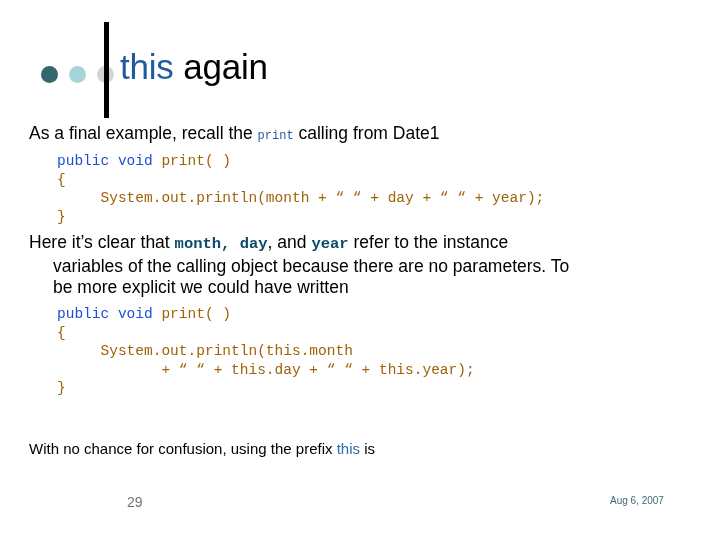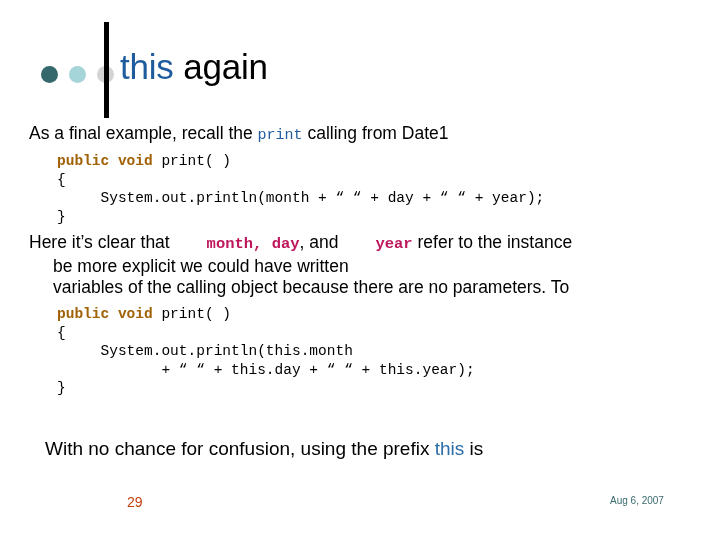--- a/index.html
+++ b/index.html
@@ -97,70 +97,69 @@
     left: 29px;
     top: 114px;
     width: 668px;
   }
   .para-mid .ind {
     display: block;
     padding-left: 24px;
   }
   .para-end {
     position: absolute;
-    left: 45px;
+    left: 29px;
     top: 318px;
     width: 660px;
-    font-size: 19px;
+    font-size: 15px;
     line-height: 25px;
   }
   .para-end .ind {
     display: block;
     padding-left: 32px;
   }
 
   .code-inline {
     font-family: "Liberation Mono", "DejaVu Sans Mono", monospace;
-    font-size: 15px;
+    font-size: 12px;
     color: #1f5c9e;
   }
   .code-inline-b {
     font-family: "Liberation Mono", "DejaVu Sans Mono", monospace;
     font-size: 15.5px;
     font-weight: bold;
-    color: #be185d;
-    margin-left: 32px;
+    color: #0c4a6e;
   }
   .kw-inline {
     color: #2b6ca8;
   }
 
   
   .code-block {
     position: absolute;
     font-family: "Liberation Mono", "DejaVu Sans Mono", monospace;
     font-size: 14.5px;
     line-height: 18.6px;
     color: #000000;
     white-space: pre;
   }
   .code-1 { left: 57px; top: 34px; }
   .code-2 { left: 57px; top: 187px; }
 
   .code-line { display: block; }
-  .ck { color: #a16207; font-weight: bold; }
-  .cs { color: #000000; }
+  .ck { color: #1d4ed8; }
+  .cs { color: #a16207; }
 
   
   .footer-page {
     position: absolute;
     left: 127px;
     top: 494px;
     font-size: 14px;
-    color: #c2410c;
+    color: #737373;
   }
   .footer-date {
     position: absolute;
     left: 610px;
     top: 495px;
     font-size: 10px;
     color: #3b6a6e;
     white-space: nowrap;
   }
 </style>
@@ -181,21 +180,21 @@
 
     <div class="title-text"><span class="title-kw">this</span><span class="title-rest"> again</span></div>
   </div>
 
   <div class="body">
 
     <p class="para para-lead"><span>As a final example, recall the </span><span class="code-inline">print</span><span> calling from Date1</span></p>
 
     <div class="code-block code-1"><span class="code-line"><span class="ck">public void </span><span class="cs">print( )</span></span><span class="code-line"><span class="cs">{</span></span><span class="code-line"><span class="cs">     System.out.println(month + “ “ + day + “ “ + year);</span></span><span class="code-line"><span class="cs">}</span></span></div>
 
-    <p class="para para-mid"><span>Here it’s clear that </span><span class="code-inline-b">month, day</span><span>, and </span><span class="code-inline-b">year</span><span> refer to the instance</span><span class="ind">be more explicit we could have written</span><span class="ind">variables of the calling object because there are no parameters.  To</span></p>
+    <p class="para para-mid"><span>Here it’s clear that </span><span class="code-inline-b">month, day</span><span>, and </span><span class="code-inline-b">year</span><span> refer to the instance</span><span class="ind">variables of the calling object because there are no parameters.  To</span><span class="ind">be more explicit we could have written</span></p>
 
     <div class="code-block code-2"><span class="code-line"><span class="ck">public void </span><span class="cs">print( )</span></span><span class="code-line"><span class="cs">{</span></span><span class="code-line"><span class="cs">     System.out.println(this.month</span></span><span class="code-line"><span class="cs">            + “ “ + this.day + “ “ + this.year);</span></span><span class="code-line"><span class="cs">}</span></span></div>
 
     <p class="para para-end"><span>With no chance for confusion, using the prefix </span><span class="kw-inline">this</span><span> is</span></p>
   </div>
 
   <div class="footer-page">29</div>
   <div class="footer-date">Aug 6, 2007</div>
 
 </div>

